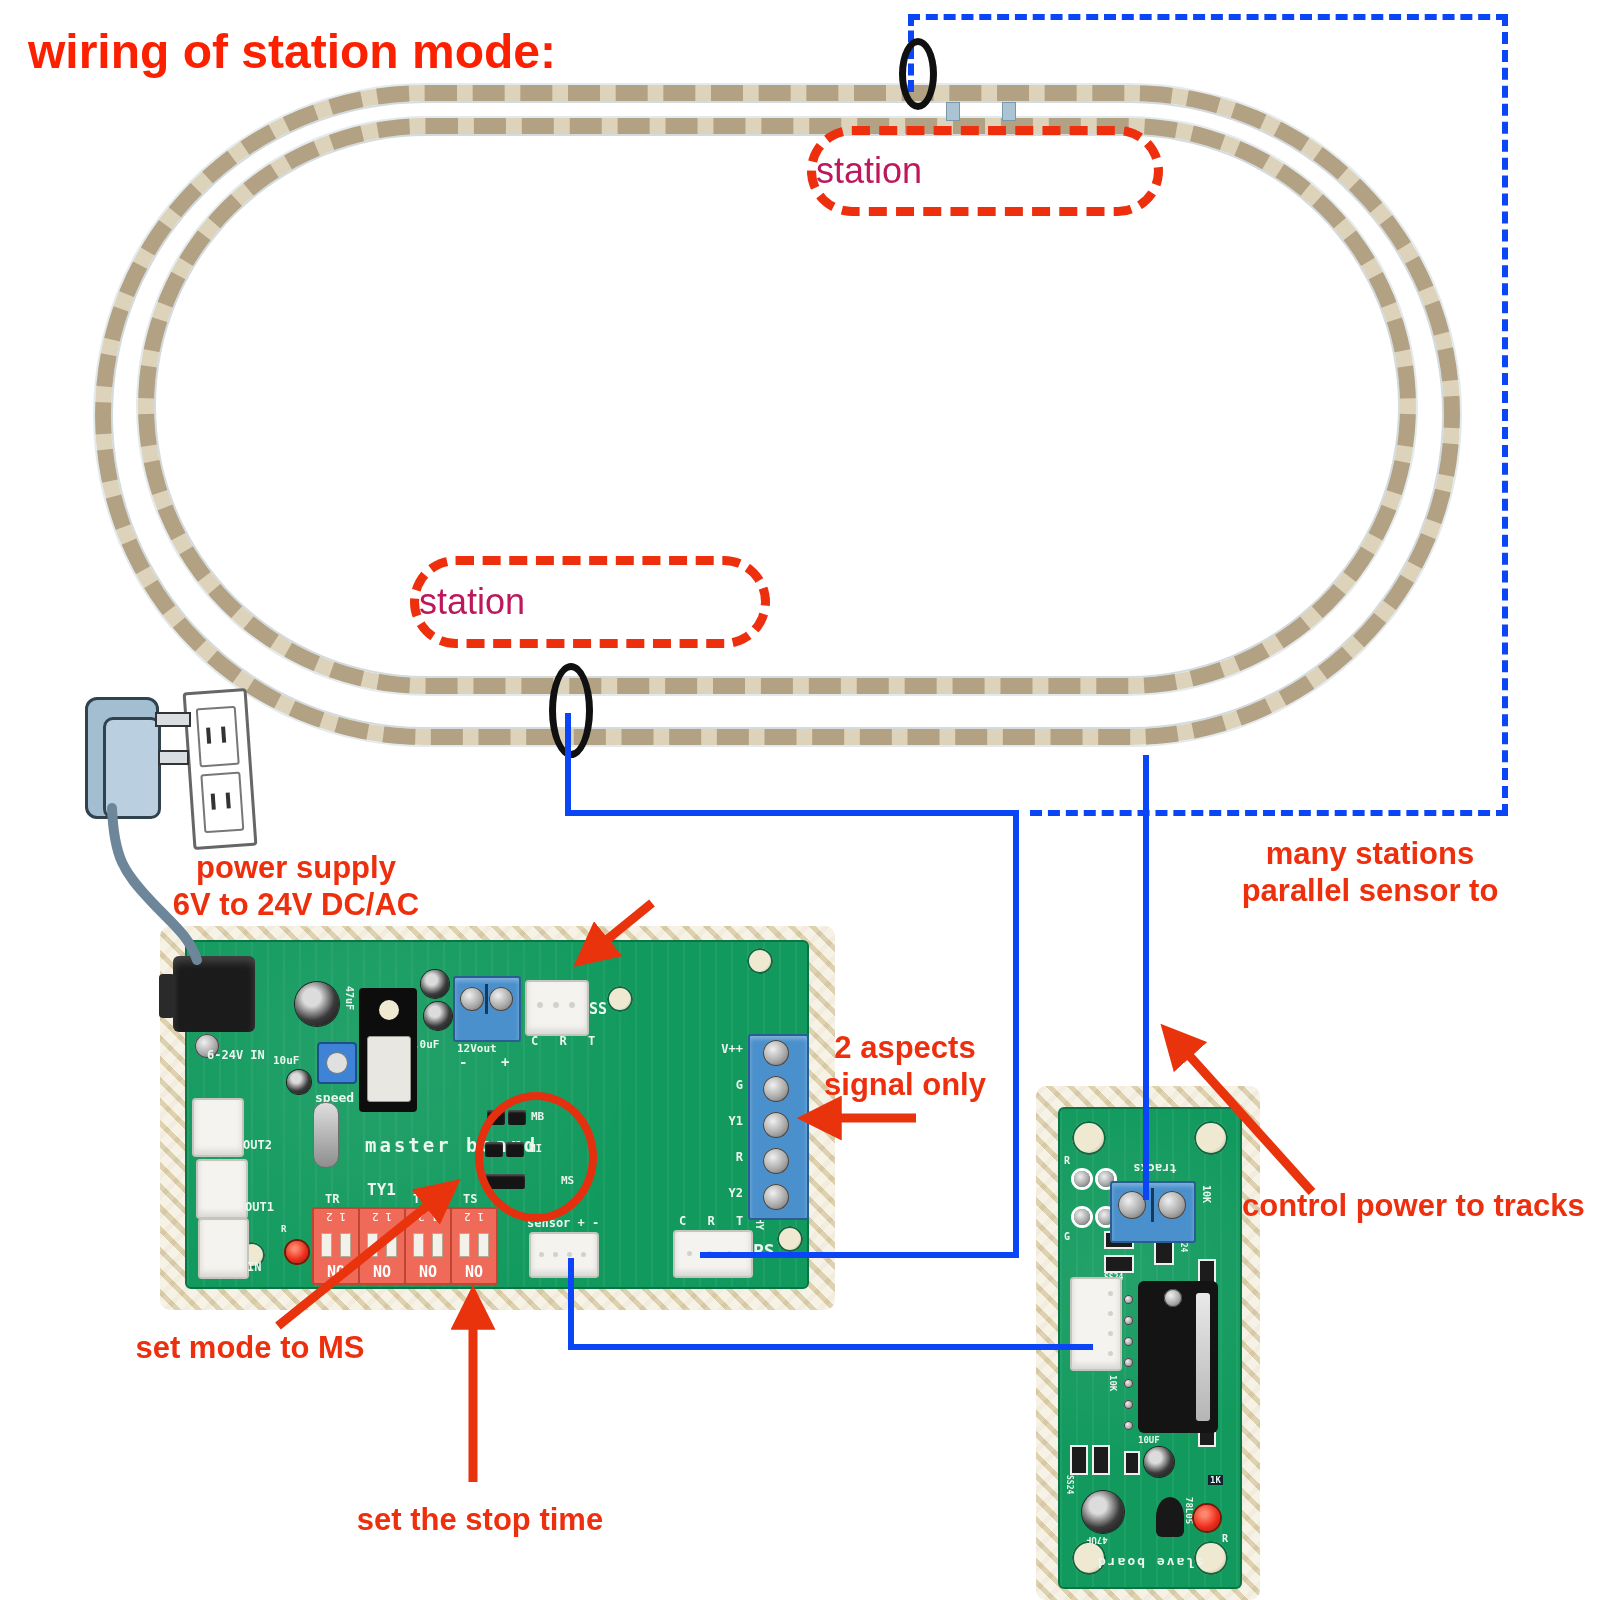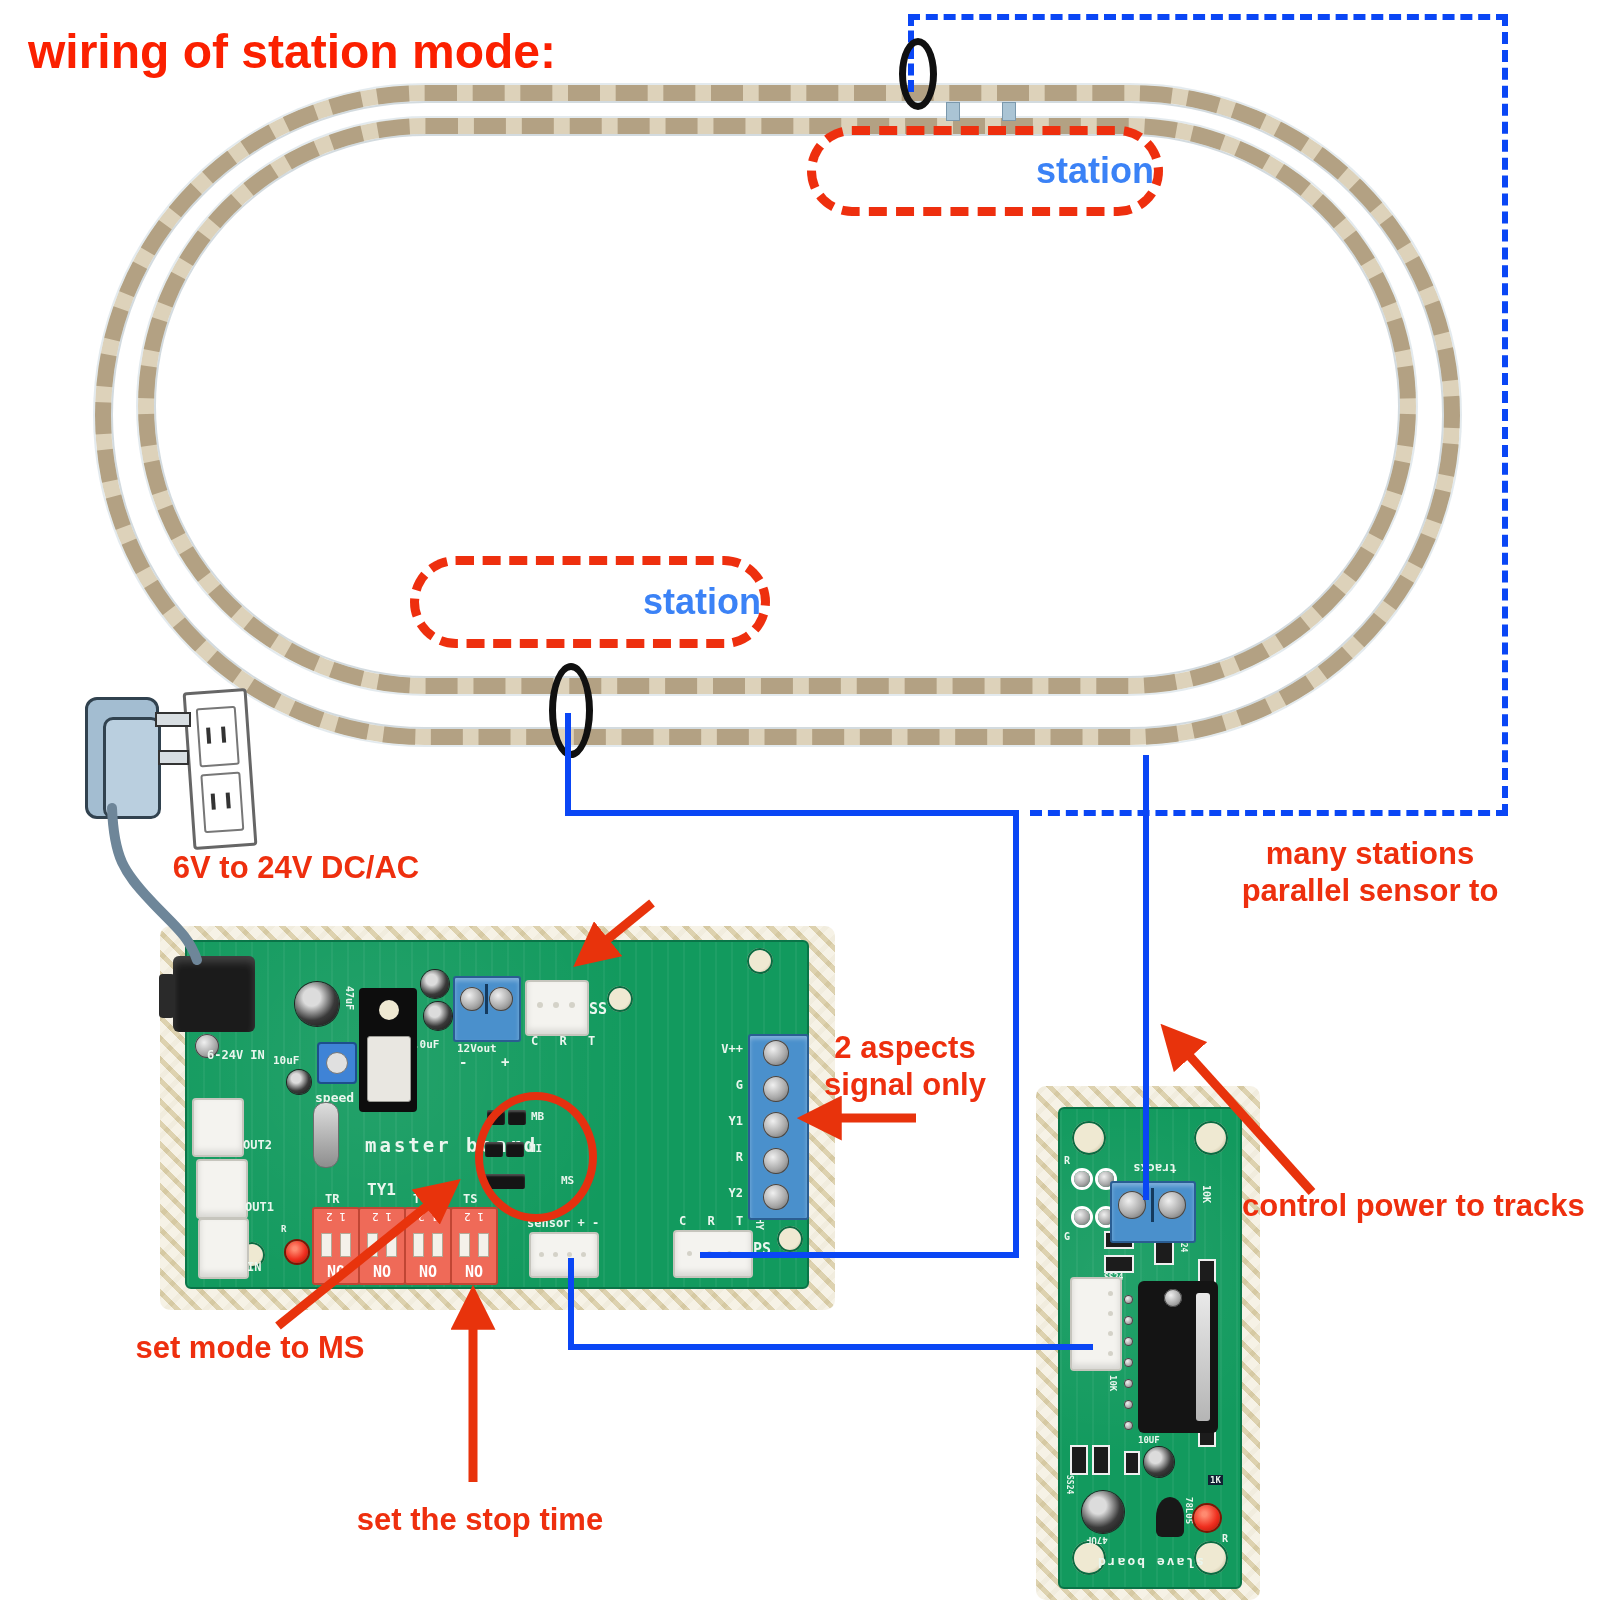--- a/index.html
+++ b/index.html
@@ -2,22 +2,22 @@
 <html><head>
 <meta charset="utf-8">
 <style>
   html,body{margin:0;padding:0;background:#ffffff;}
   #canvas{position:relative;width:1600px;height:1600px;background:#ffffff;overflow:hidden;
           font-family:"Liberation Sans", sans-serif;}
   .abs{position:absolute;}
   
   .red-note{color:#ee2f0e;font-weight:bold;font-size:31px;line-height:1.18;text-align:center;}
   .title{color:#fb2000;font-weight:bold;font-size:48px;letter-spacing:0px;white-space:nowrap;}
-  .station-oval{border:9px dashed #ee2f0e;border-radius:52px;display:flex;align-items:center;justify-content:flex-end;
-                color:#3b82f6;font-weight:bold;font-size:36px;z-index:5;background:transparent;}
+  .station-oval{border:9px dashed #ee2f0e;border-radius:52px;display:flex;align-items:center;justify-content:flex-start;
+                color:#be185d;font-weight:normal;font-size:36px;z-index:5;background:transparent;}
   
   .track-bed{border:16px solid #ddd2ba;border-radius:330px;z-index:1;}
   .track-ties{border:16px dashed #b3a183;border-radius:330px;z-index:1;}
   .rail-tint{border:16px solid transparent;border-radius:330px;box-shadow:inset 0 0 0 2px #9fb0ba, 0 0 0 2px #c3d2da;z-index:1;opacity:.45;}
   
   .wire{background:#0a46f5;z-index:6;}
   .bdash-t{border-top:6px dashed #0a46f5;z-index:4;}
   .bdash-r{border-right:6px dashed #0a46f5;z-index:4;}
   .bdash-b{border-bottom:6px dashed #0a46f5;z-index:4;}
   .bdash-l{border-left:6px dashed #0a46f5;z-index:4;}
@@ -103,20 +103,21 @@
       <div class="abs" style="left:7px;top:18px;width:4px;height:16px;background:#333;"></div>
       <div class="abs" style="left:22px;top:18px;width:4px;height:16px;background:#333;"></div>
     </div>
     <div class="abs" style="left:9px;top:80px;width:36px;height:55px;border:2px solid #777;border-radius:3px;">
       <div class="abs" style="left:7px;top:18px;width:4px;height:16px;background:#333;"></div>
       <div class="abs" style="left:22px;top:18px;width:4px;height:16px;background:#333;"></div>
     </div>
   </div>
 
   <div class="abs red-note" style="left:146px;top:850px;width:300px;z-index:9;">
+    <div>power supply</div>
     <div>6V to 24V DC/AC</div>
   </div>
   <div class="abs red-note" style="left:795px;top:1030px;width:220px;z-index:9;">
     <div>2 aspects</div>
     <div>signal only</div>
   </div>
   <div class="abs red-note" style="left:1190px;top:836px;width:360px;z-index:9;">
     <div>many stations</div>
     <div>parallel sensor to</div>
   </div>
@@ -230,21 +231,21 @@
       <div class="abs" style="left:22px;top:18px;width:5px;height:5px;border-radius:50%;background:#d4d2c8;"></div>
       <div class="abs" style="left:36px;top:18px;width:5px;height:5px;border-radius:50%;background:#d4d2c8;"></div>
       <div class="abs" style="left:50px;top:18px;width:5px;height:5px;border-radius:50%;background:#d4d2c8;"></div>
     </div>
     <div class="abs silk" style="left:492px;top:272px;font-size:12px;letter-spacing:7px;">C R T</div>
     <div class="abs whiteconn" style="left:486px;top:288px;width:76px;height:44px;z-index:5;">
       <div class="abs" style="left:12px;top:19px;width:5px;height:5px;border-radius:50%;background:#d4d2c8;"></div>
       <div class="abs" style="left:32px;top:19px;width:5px;height:5px;border-radius:50%;background:#d4d2c8;"></div>
       <div class="abs" style="left:52px;top:19px;width:5px;height:5px;border-radius:50%;background:#d4d2c8;"></div>
     </div>
-    <div class="abs silk" style="left:566px;top:298px;font-size:15px;">PS</div>
+    <div class="abs silk" style="left:566px;top:298px;font-size:18px;">PS</div>
     <div class="abs hole" style="left:590px;top:284px;width:26px;height:26px;"></div>
 
     <div class="abs blueterm" style="left:561px;top:92px;width:57px;height:182px;z-index:5;"></div>
     <div class="abs screw" style="left:576px;top:98px;width:26px;height:26px;z-index:6;"></div>
     <div class="abs screw" style="left:576px;top:134px;width:26px;height:26px;z-index:6;"></div>
     <div class="abs screw" style="left:576px;top:170px;width:26px;height:26px;z-index:6;"></div>
     <div class="abs screw" style="left:576px;top:206px;width:26px;height:26px;z-index:6;"></div>
     <div class="abs screw" style="left:576px;top:242px;width:26px;height:26px;z-index:6;"></div>
     <div class="abs silk" style="left:508px;top:100px;width:48px;text-align:right;font-size:12px;">V++</div>
     <div class="abs silk" style="left:508px;top:136px;width:48px;text-align:right;font-size:12px;">G</div>

